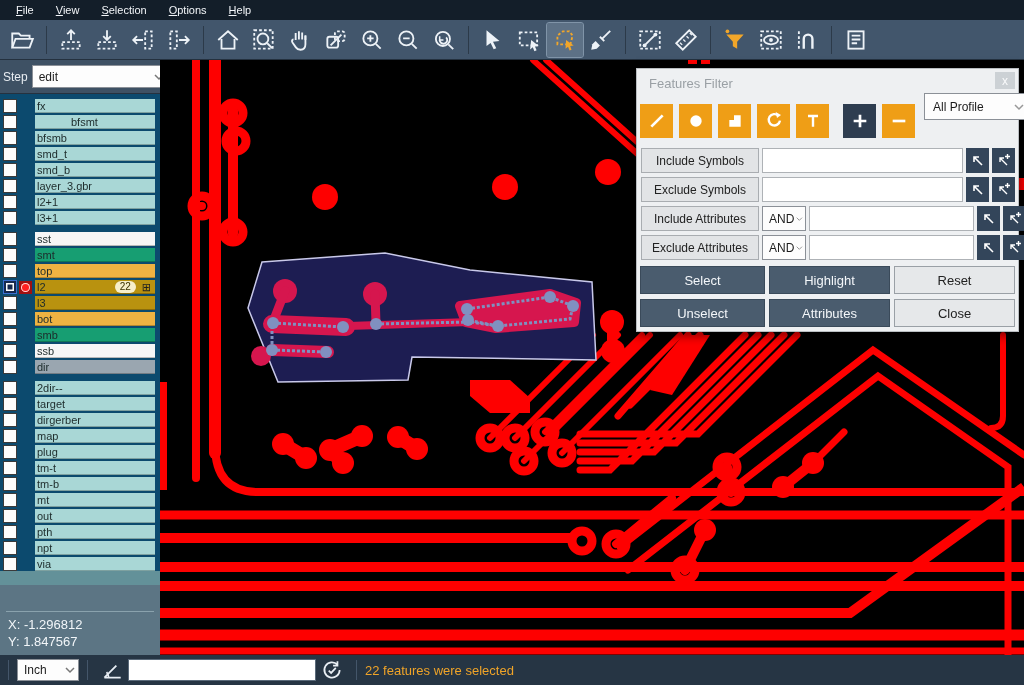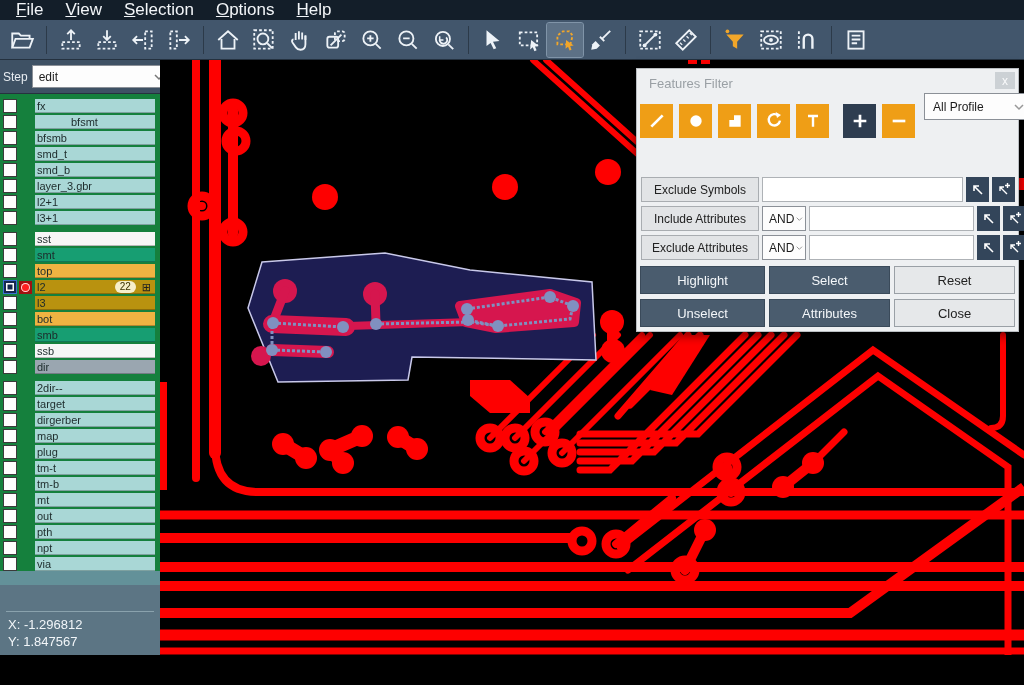--- a/index.html
+++ b/index.html
@@ -2,33 +2,33 @@
 <html><head>
 <meta charset="utf-8">
 <style>
   html,body{margin:0;padding:0;background:#0d161e;font-family:"Liberation Sans",sans-serif;
     -webkit-user-select:none;user-select:none;cursor:default;}
   #app{position:relative;width:1024px;height:685px;overflow:hidden;background:#000;}
 
   
   #menubar{position:absolute;left:0;top:0;width:1024px;height:20px;background:#131e29;
     display:flex;align-items:center;gap:2px;padding-left:6px;box-sizing:border-box;}
-  .mi{color:#f2f5f8;font-size:17px;padding:0 10px;line-height:20px;}
+  .mi{color:#f2f5f8;font-size:11px;padding:0 10px;line-height:20px;}
   .mi::first-letter{text-decoration:underline;}
 
   
   #toolbar{position:absolute;left:0;top:20px;width:1024px;height:40px;background:#42566c;
     display:flex;align-items:center;padding-left:4px;box-sizing:border-box;border-bottom:1px solid #24313f;}
   .tb{width:36px;height:34px;display:flex;align-items:center;justify-content:center;border-radius:2px;flex:0 0 auto;}
   .tb svg{width:26px;height:26px;}
   .tb.active{background:#5d7186;outline:1px solid #8094a8;}
   .tbsep{width:1px;height:28px;background:#2c3a49;margin:0 6px;flex:0 0 auto;}
 
   
-  #sidebar{position:absolute;left:0;top:60px;width:184px;height:595px;background:#15803d;}
+  #sidebar{position:absolute;left:0;top:60px;width:184px;height:595px;background:#0c4a6e;}
   #steprow{height:33px;background:#3e5164;display:flex;align-items:center;border-bottom:1px solid #26323f;}
   #steplabel{color:#e8edf2;font-size:12px;padding:0 4px 0 3px;}
   .selbox{background:#fdfdfd;border:1px solid #8b9097;height:23px;display:flex;align-items:center;
     justify-content:space-between;font-size:12px;color:#1c1c1c;padding-left:6px;box-sizing:border-box;}
   #stepsel{flex:1;margin-right:16px;}
   .chevsvg{width:16px;height:16px;flex:0 0 aupx;}
   #layer-list{padding-top:4px;}
   .layer-group{margin-bottom:5px;}
   .layer-row{height:16px;display:flex;align-items:center;}
   .cb{width:12px;height:12px;background:#fdfdfd;border:1px solid #3a3a3a;margin-left:3px;flex:0 0 auto;}
@@ -625,20 +625,34 @@
           </svg>
         </div>
       </div>
     <div id="profile" class="selbox">
       <span>All Profile</span>
       <svg class="chevsvg" viewBox="0 0 16 16">
           <path d="M4 6l4 4 4-4" stroke="#999" stroke-width="1.5" fill="none"></path>
         </svg>
     </div>
 
+    <div class="frow" style="top:79px">
+      <button class="flabel">Include Symbols</button>
+      <input class="finput" style="">
+      <div class="fbtn">
+          <svg viewBox="0 0 15 15">
+            <path d="M12 12L4 4M4 9V4h5" stroke="#fff" stroke-width="1.6" fill="none"></path>
+          </svg>
+        </div>
+      <div class="fbtn">
+          <svg viewBox="0 0 15 15">
+            <path d="M11 12L4 5M4 9V5h4M11.5 1v5M9 3.5h5" stroke="#fff" stroke-width="1.4" fill="none"></path>
+          </svg>
+        </div>
+    </div>
     <div class="frow" style="top:108px">
       <button class="flabel">Exclude Symbols</button>
       <input class="finput" style="">
       <div class="fbtn">
           <svg viewBox="0 0 15 15">
             <path d="M12 12L4 4M4 9V4h5" stroke="#fff" stroke-width="1.6" fill="none"></path>
           </svg>
         </div>
       <div class="fbtn">
           <svg viewBox="0 0 15 15">
@@ -681,23 +695,47 @@
           </svg>
         </div>
       <div class="fbtn">
           <svg viewBox="0 0 15 15">
             <path d="M11 12L4 5M4 9V5h4M11.5 1v5M9 3.5h5" stroke="#fff" stroke-width="1.4" fill="none"></path>
           </svg>
         </div>
     </div>
 
     <div id="dlg-actions">
+      <div class="abtn dark">Select</div>
       <div class="abtn dark">Highlight</div>
-      <div class="abtn dark">Select</div>
       <div class="abtn light">Reset</div>
       <div class="abtn dark">Unselect</div>
       <div class="abtn dark">Attributes</div>
       <div class="abtn light">Close</div>
     </div>
   </div>
 
+  <div id="statusbar">
+    <div class="ssep"></div>
+    <div id="unitsel" class="selbox">
+      <span>Inch</span>
+      <svg class="chevsvg" viewBox="0 0 16 16">
+          <path d="M4 6l4 4 4-4" stroke="#777" stroke-width="1.5" fill="none"></path>
+        </svg>
+    </div>
+    <div class="ssep"></div>
+    <div class="sicon">
+      <svg viewBox="0 0 22 22">
+          <path d="M4 18H19M4 18L15 7M8 18a7 7 0 00-2-5" stroke="#e8eef4" stroke-width="1.6" fill="none"></path>
+        </svg>
+    </div>
+    <input id="cmdinput" value="" style="">
+    <div class="sicon">
+      <svg viewBox="0 0 22 22">
+          <path d="M18 11a7 7 0 11-2-4.9M16 3v4h-4" stroke="#e8eef4" stroke-width="1.6" fill="none"></path>
+          <path d="M8 11.5l2.2 2.2L14.5 9" stroke="#e8eef4" stroke-width="1.6" fill="none"></path>
+        </svg>
+    </div>
+    <div class="ssep"></div>
+    <div id="status-msg">22 features were selected</div>
+  </div>
 
 </div>
 
 </body></html>

